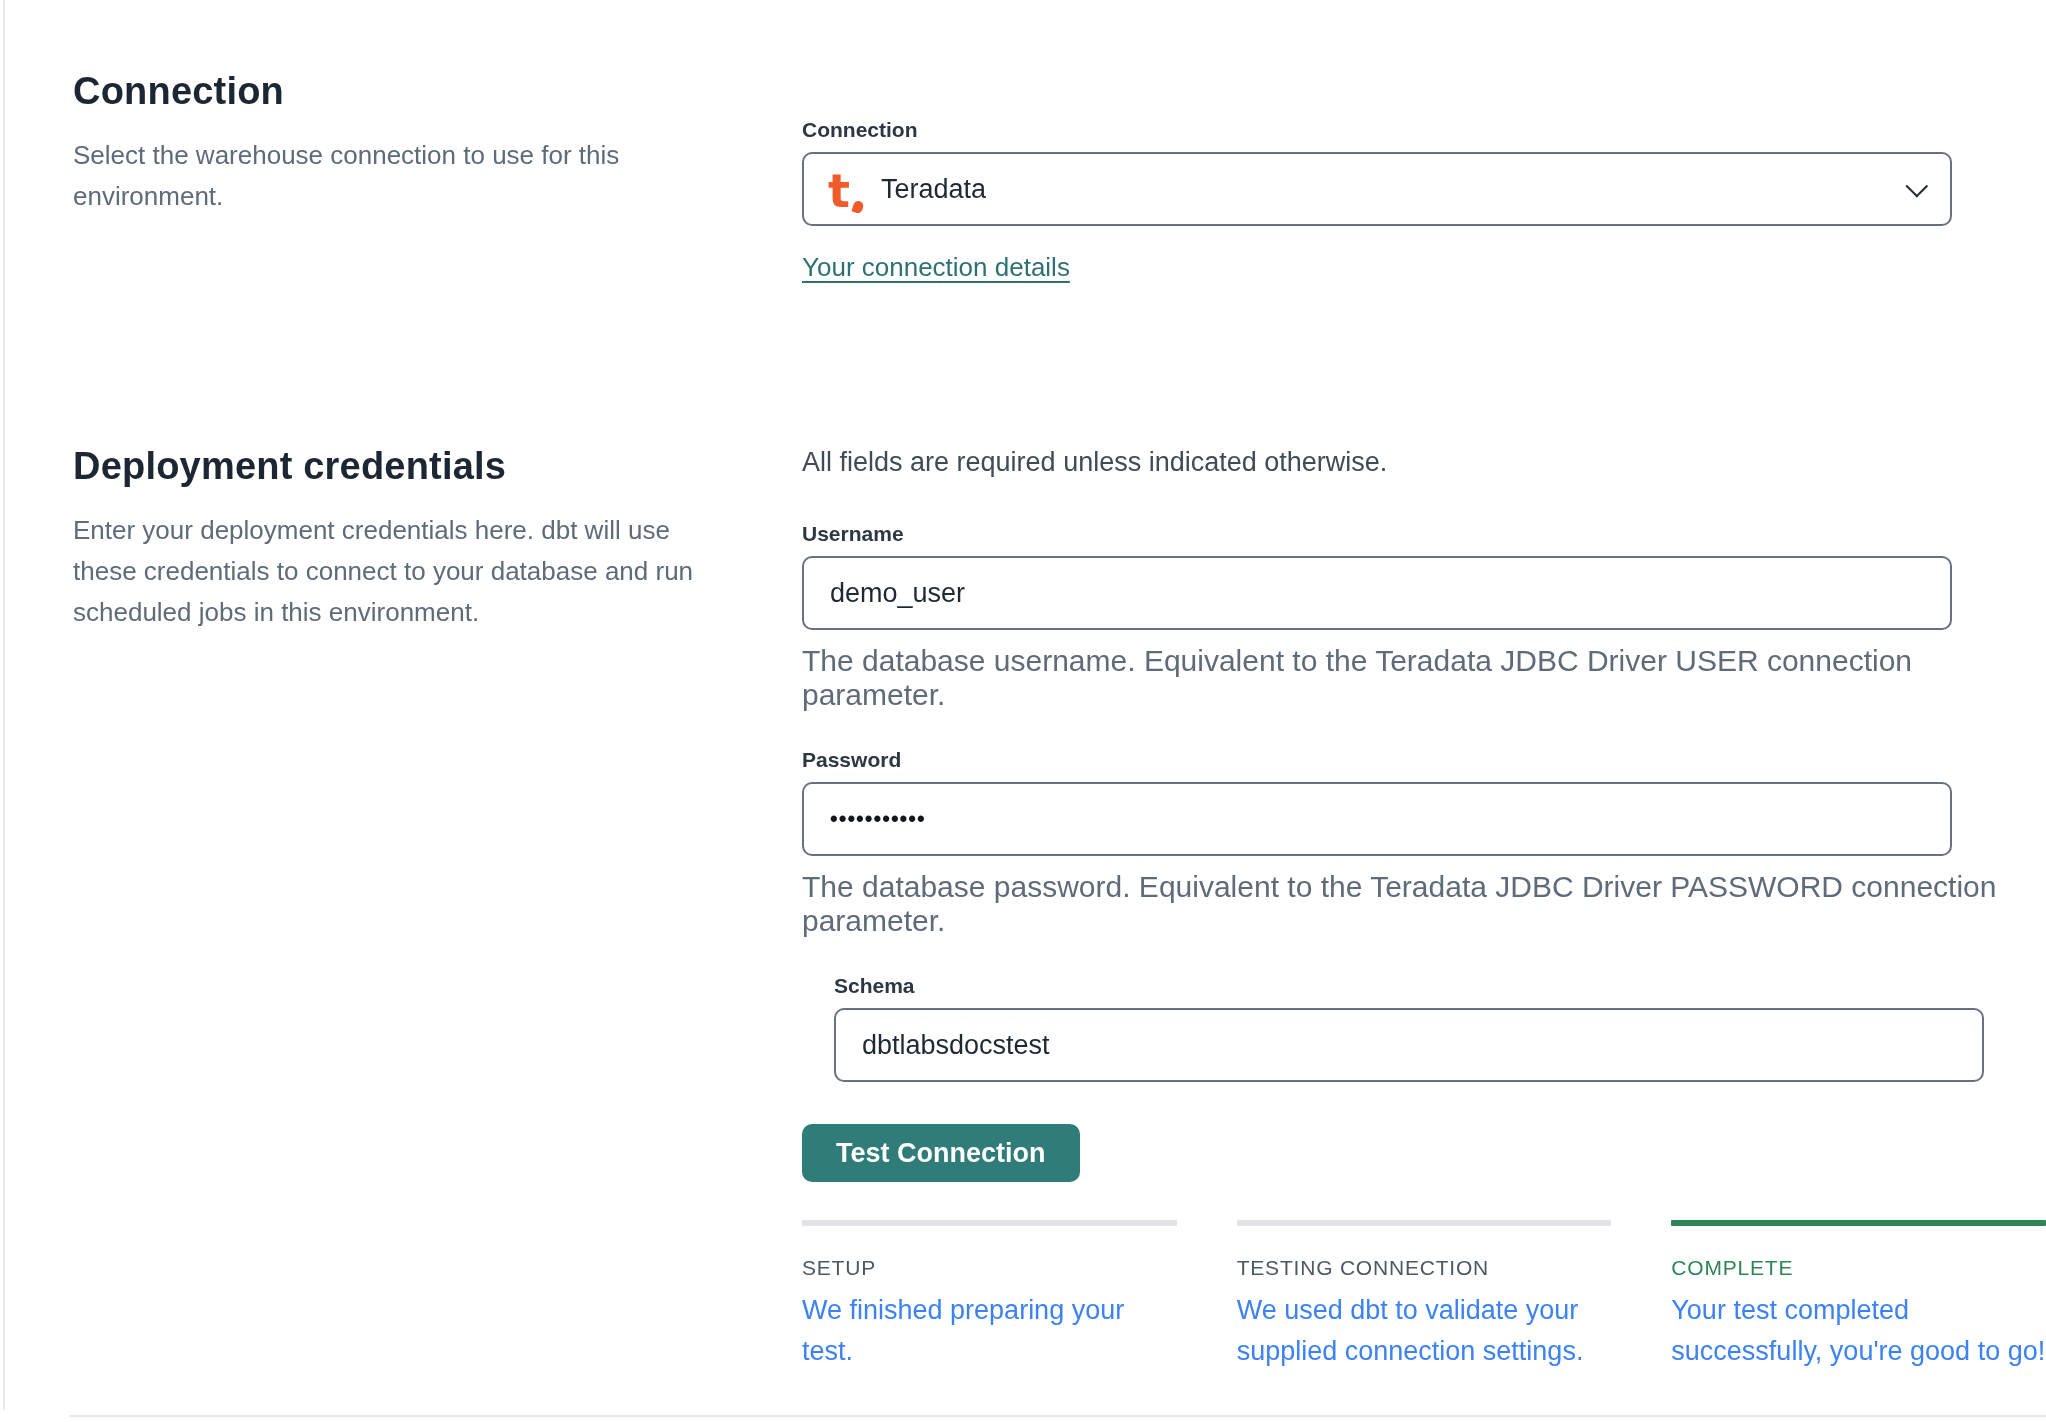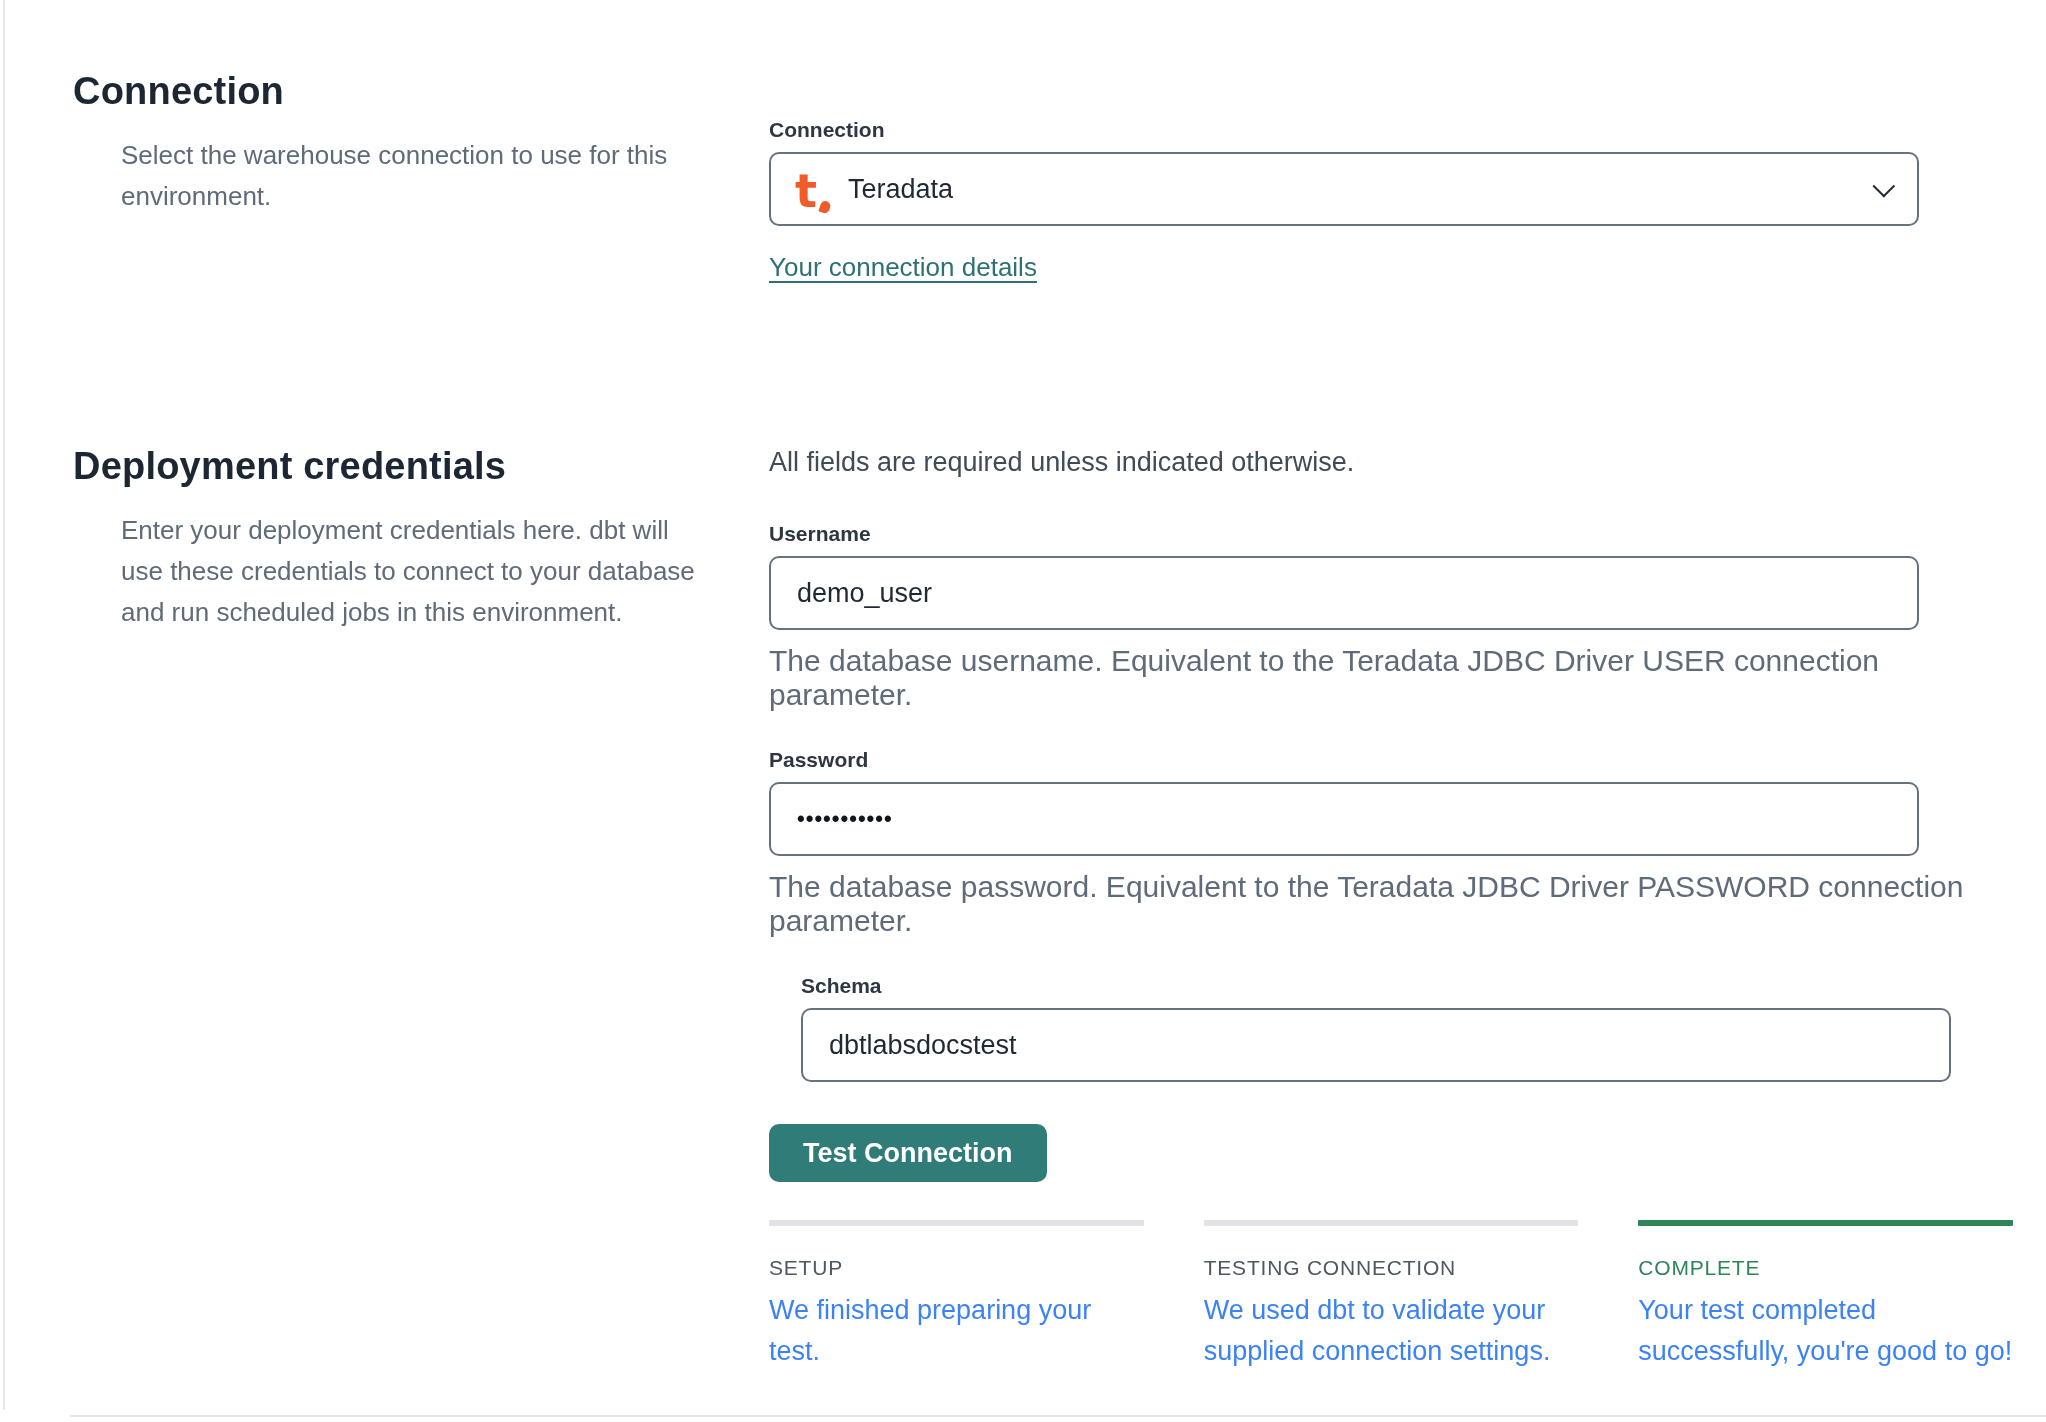--- a/index.html
+++ b/index.html
@@ -17,37 +17,36 @@
   .bottom-border {
     position: absolute; left: 70px; right: 0; top: 1415px; height: 2px;
     background: #e3e6ea;
   }
   .content {
     position: absolute; left: 73px; top: 56px; width: 1944px;
   }
   .section {
     display: grid;
     grid-template-columns: 635px 1244px;
-    column-gap: 61px;
+    column-gap: 94px;
     align-items: start;
   }
   .section-intro h2 {
     font-size: 38px;
     font-weight: 700;
     color: #1c2733;
     letter-spacing: 0.2px;
     margin-top: 14px;
     margin-bottom: 22px;
   }
   .section-intro p {
     font-size: 26px;
     line-height: 41px;
     color: #5f6b78;
     max-width: 635px;
-    margin-left: 48px;
   }
   .field-label {
     display: block;
     font-size: 21px;
     font-weight: 700;
     color: #2d3643;
     margin-bottom: 10px;
   }
   .select-box {
     width: 1150px; height: 74px;

